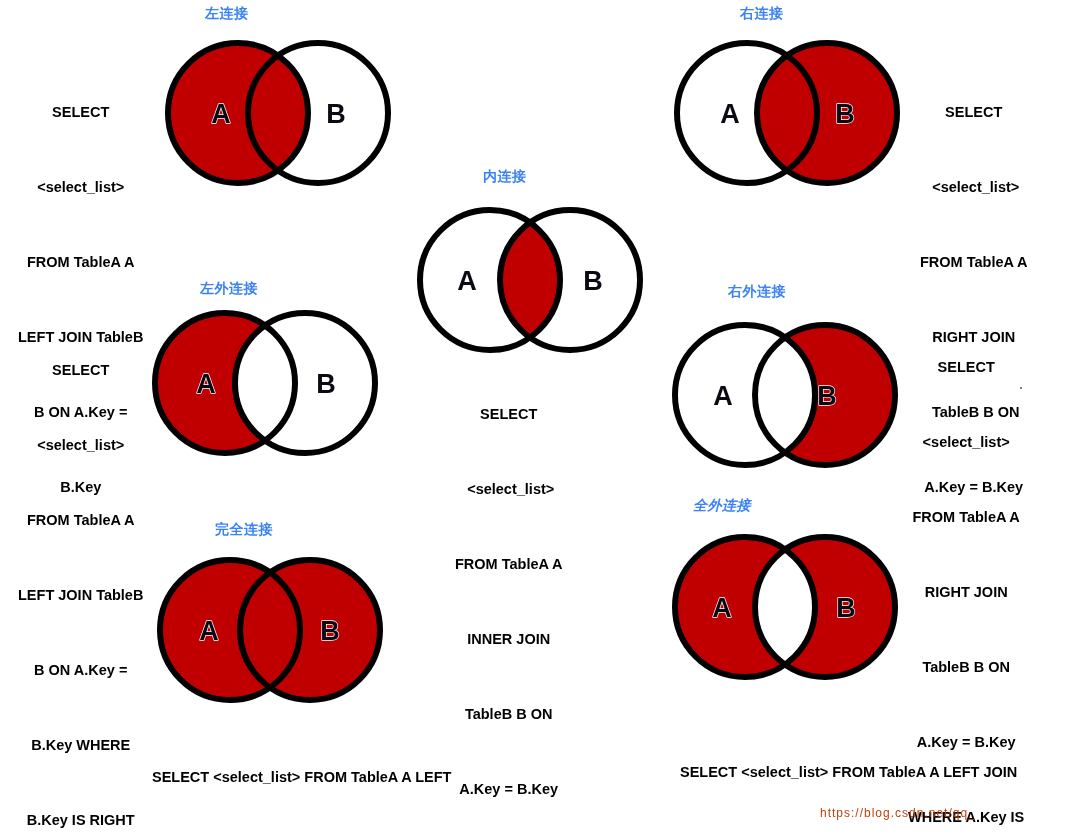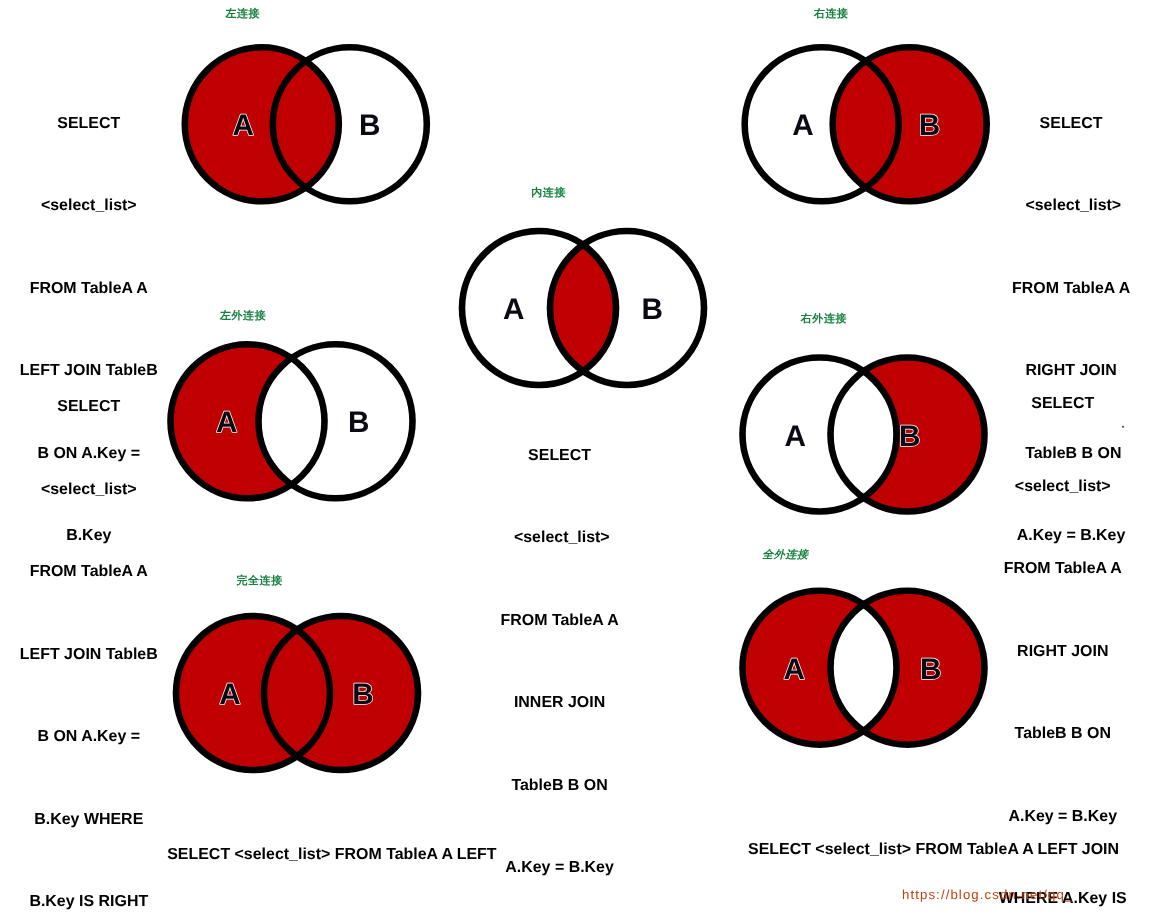--- a/index.html
+++ b/index.html
@@ -13,23 +13,23 @@
     height: 835px;
     position: relative;
     font-family: "Liberation Sans", "DejaVu Sans", sans-serif;
     overflow: hidden;
   }
   .panel {
     position: absolute;
   }
   .venn-title {
     position: absolute;
-    font-size: 10px;
+    font-size: 14px;
     font-weight: bold;
-    color: #15803d;
+    color: #3b82f6;
     white-space: nowrap;
     letter-spacing: 0.5px;
   }
   .sql-block {
     position: absolute;
     font-size: 14.5px;
     font-weight: bold;
     color: #000000;
     line-height: 25px;
     white-space: pre;

